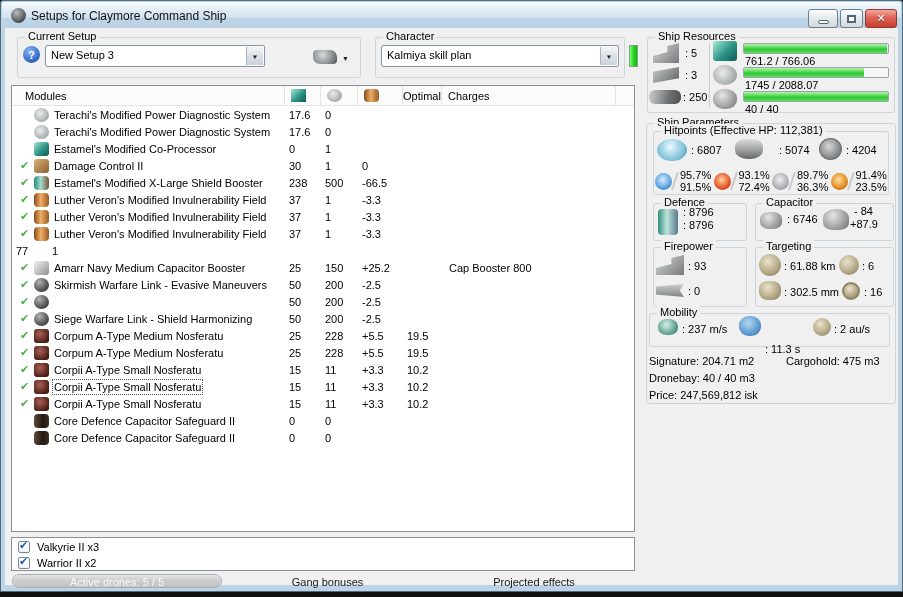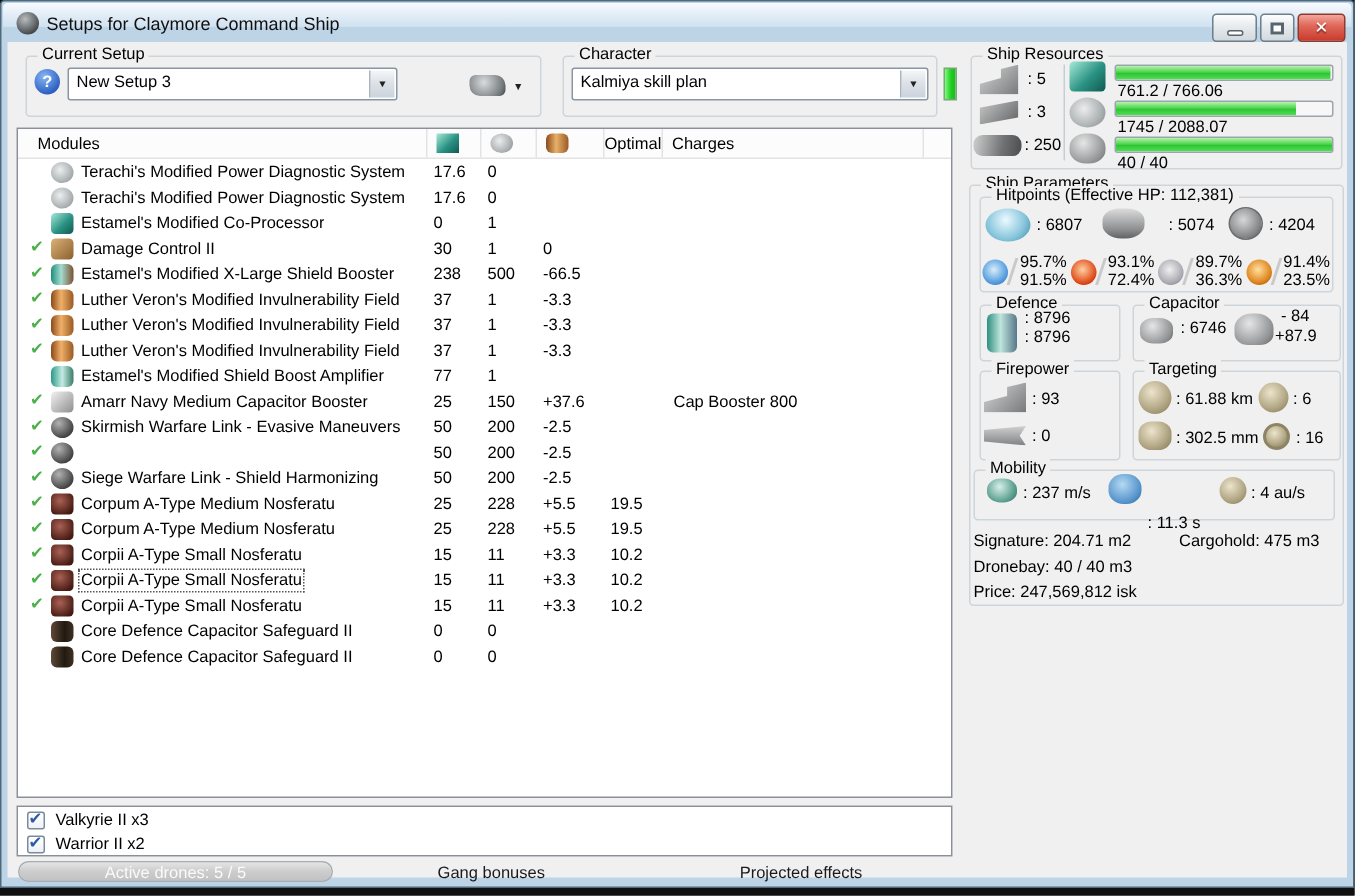--- a/index.html
+++ b/index.html
@@ -282,41 +282,36 @@
             <span class="mname">Luther Veron's Modified Invulnerability Field</span>
           </div>
           <div class="c-cpu cellv">37</div>
           <div class="c-pg cellv">1</div>
           <div class="c-cap cellv">-3.3</div>
           <div class="c-opt cellv"></div>
           <div class="c-chg cellv" style="padding-left:7px;"></div>
         </div>
 
         <div class="mrow">
-          <div class="c-name">
-            <span class="chk" style="visibility: hidden;"></span>
-            <span class="micon i-samp"></span>
-            <span class="mname">Estamel's Modified Shield Boost Amplifier</span>
-          </div>
           <div class="c-cpu cellv">77</div>
           <div class="c-pg cellv">1</div>
           <div class="c-cap cellv"></div>
           <div class="c-opt cellv"></div>
           <div class="c-chg cellv" style="padding-left:7px;"></div>
         </div>
 
         <div class="mrow">
           <div class="c-name">
             <span class="chk"></span>
             <span class="micon i-capb"></span>
             <span class="mname">Amarr Navy Medium Capacitor Booster</span>
           </div>
           <div class="c-cpu cellv">25</div>
           <div class="c-pg cellv">150</div>
-          <div class="c-cap cellv">+37.6</div>
+          <div class="c-cap cellv">+25.2</div>
           <div class="c-opt cellv"></div>
           <div class="c-chg cellv" style="padding-left:7px;">Cap Booster 800</div>
         </div>
 
         <div class="mrow">
           <div class="c-name">
             <span class="chk"></span>
             <span class="micon i-link"></span>
             <span class="mname">Skirmish Warfare Link - Evasive Maneuvers</span>
           </div>
@@ -533,21 +528,21 @@
   <div class="txt" style="left:863px;top:285px;">: 16</div>
 
   <div class="gbox" style="left:648px;top:312px;width:241px;height:34px;padding-left:16px;">
     <span class="glabel">Mobility</span>
   </div>
   <div class="ic m-teal" style="left:657px;top:318px;width:20px;height:16px;"></div>
   <div class="txt" style="left:681px;top:322px;">: 237 m/s</div>
   <div class="ic m-blue" style="left:738px;top:315px;width:22px;height:20px;"></div>
   <div class="txt" style="left:764px;top:322px;margin-top:20px;">: 11.3 s</div>
   <div class="ic m-beige" style="left:812px;top:317px;width:18px;height:18px;"></div>
-  <div class="txt" style="left:833px;top:322px;">: 4 au/s</div>
+  <div class="txt" style="left:833px;top:322px;">: 2 au/s</div>
 
   <div class="txt" style="left:648px;top:354px;">Signature: 204.71 m2</div>
   <div class="txt" style="left:785px;top:354px;">Cargohold: 475 m3</div>
   <div class="txt" style="left:648px;top:371px;">Dronebay: 40 / 40 m3</div>
   <div class="txt" style="left:648px;top:388px;">Price: 247,569,812 isk</div>
 
   <div id="dronebox">
 
       <div class="drow">
         <span class="cbx">

